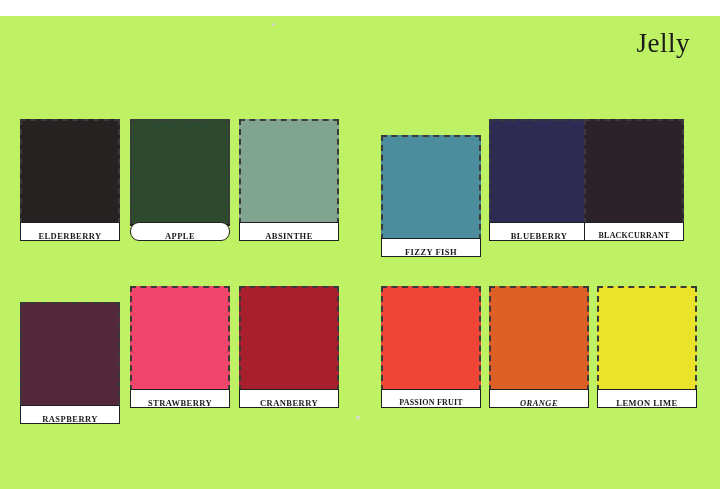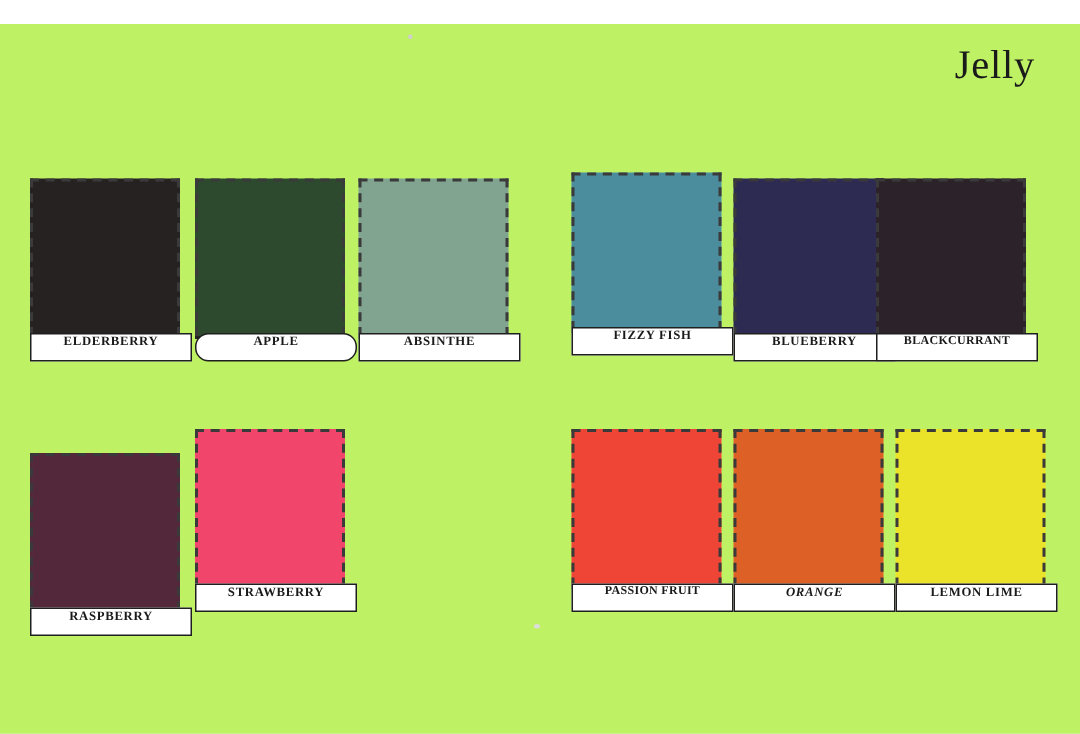--- a/index.html
+++ b/index.html
@@ -90,28 +90,28 @@
     left: -2px;
     right: -2px;
     bottom: -2px;
     height: 2px;
     background: #242424;
   }
 
   
   .name-plate {
     position: relative;
-    width: 108px;
+    width: 100px;
     height: 19px;
     margin-top: -2px;
     background: #ffffff;
     border: 1px solid #1f1f1f;
     box-sizing: border-box;
     display: flex;
-    align-items: flex-start;
+    align-items: flex-end;
     justify-content: center;
     z-index: 3;
   }
 
   .name-plate .plate-text {
     font-family: "Liberation Serif", "DejaVu Serif", serif;
     font-size: 8.5px;
     font-weight: 700;
     letter-spacing: 0.45px;
     color: #1a1a1a;
@@ -148,21 +148,21 @@
         <div class="name-plate" style="height: 19px; border-radius: 9px;">
           <span class="plate-text">APPLE</span>
         </div>
       </div>
       <div class="swatch-cell" style="left: 239px; top: 103px; width: 100px;">
         <div class="chip" style="height: 105px; background: rgb(128, 164, 143);"></div>
         <div class="name-plate" style="height: 19px;">
           <span class="plate-text">ABSINTHE</span>
         </div>
       </div>
-      <div class="swatch-cell" style="left: 381px; top: 99px; width: 100px;">
+      <div class="swatch-cell" style="left: 381px; top: 119px; width: 100px;">
         <div class="chip" style="height: 105px; background: rgb(75, 140, 157);"></div>
         <div class="name-plate" style="height: 19px;">
           <span class="plate-text">FIZZY FISH</span>
         </div>
       </div>
       <div class="swatch-cell" style="left: 489px; top: 103px; width: 100px;">
         <div class="chip" style="height: 105px; background: rgb(46, 43, 83);"></div>
         <div class="name-plate" style="height: 19px;">
           <span class="plate-text">BLUEBERRY</span>
         </div>
@@ -178,20 +178,26 @@
         <div class="name-plate" style="height: 19px;">
           <span class="plate-text">RASPBERRY</span>
         </div>
       </div>
       <div class="swatch-cell" style="left: 130px; top: 270px; width: 100px;">
         <div class="chip" style="height: 105px; background: rgb(242, 69, 107);"></div>
         <div class="name-plate" style="height: 19px;">
           <span class="plate-text">STRAWBERRY</span>
         </div>
       </div>
+      <div class="swatch-cell" style="left: 239px; top: 270px; width: 100px;">
+        <div class="chip" style="height: 105px; background: rgb(168, 32, 45);"></div>
+        <div class="name-plate" style="height: 19px;">
+          <span class="plate-text">CRANBERRY</span>
+        </div>
+      </div>
       <div class="swatch-cell" style="left: 381px; top: 270px; width: 100px;">
         <div class="chip" style="height: 105px; background: rgb(239, 69, 54);"></div>
         <div class="name-plate long" style="height: 19px;">
           <span class="plate-text">PASSION FRUIT</span>
         </div>
       </div>
       <div class="swatch-cell" style="left: 489px; top: 270px; width: 100px;">
         <div class="chip" style="height: 105px; background: rgb(221, 97, 39);"></div>
         <div class="name-plate" style="height: 19px; font-style: italic;">
           <span class="plate-text">ORANGE</span>

